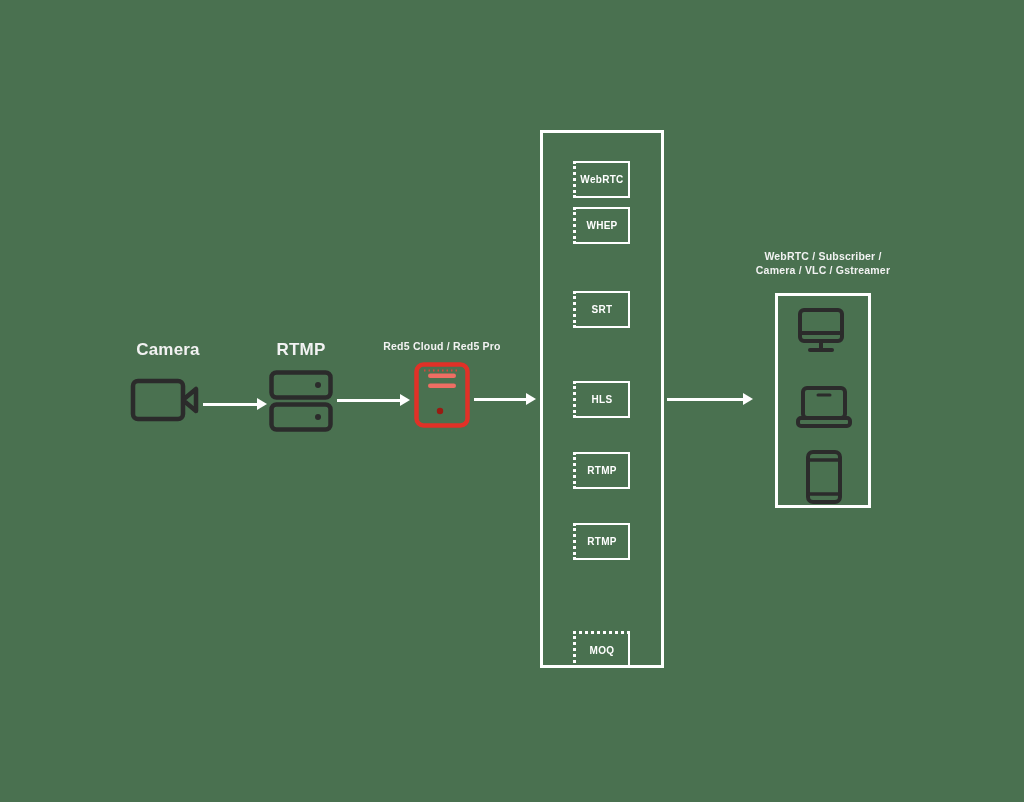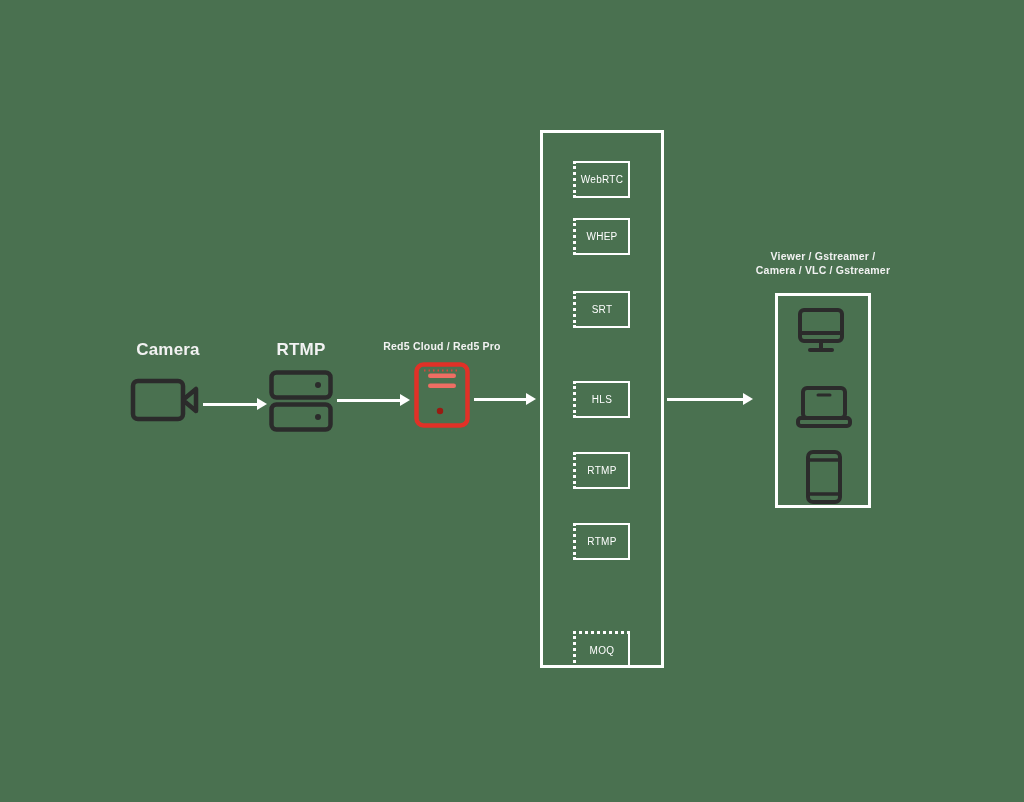--- a/index.html
+++ b/index.html
@@ -20,21 +20,21 @@
   .arrow .head{width:0;height:0;border-left:10px solid #fff;
                border-top:6px solid transparent;border-bottom:6px solid transparent;}
   #arrow-1{left:203px;top:398px;width:64px;}
   #arrow-2{left:337px;top:394px;width:73px;}
   #arrow-3{left:474px;top:393px;width:62px;}
   #arrow-4{left:667px;top:393px;width:86px;}
   .big-box{position:absolute;left:540px;top:130px;width:124px;height:538px;
            border:3px solid #fff;box-sizing:border-box;}
   .proto{position:absolute;left:573px;width:57px;height:37px;box-sizing:border-box;
          border:2.5px solid #fff;border-left:3px dotted #fff;color:#fff;
-         font-weight:400;font-size:10px;letter-spacing:.3px;
+         font-weight:700;font-size:10px;letter-spacing:.3px;
          display:flex;align-items:center;justify-content:center;text-align:center;}
   .proto.dotted-top{border-top:3px dotted #fff;}
   .viewer-box{position:absolute;left:775px;top:293px;width:96px;height:215px;
               border:3px solid #fff;box-sizing:border-box;}
   .viewer-box .icon{position:absolute;}
   #icon-monitor{left:20px;top:12px;}
   #icon-laptop{left:18px;top:90px;}
   #icon-phone{left:28px;top:154px;}
   svg{display:block;}
 </style>
@@ -82,34 +82,34 @@
     </svg>
   </span>
 
   <div class="arrow" id="arrow-3">
     <div class="shaft"></div>
       <div class="head"></div>
   </div>
 
   <div class="big-box"></div>
   <div class="proto" style="top:161px">WebRTC</div>
-  <div class="proto" style="top:218px">WHEP</div>
+  <div class="proto" style="top:207px">WHEP</div>
   <div class="proto" style="top:291px">SRT</div>
   <div class="proto" style="top:381px">HLS</div>
   <div class="proto" style="top:452px">RTMP</div>
   <div class="proto" style="top:523px">RTMP</div>
   <div class="proto dotted-top" style="top:631px">MOQ</div>
 
   <div class="arrow" id="arrow-4">
     <div class="shaft"></div>
       <div class="head"></div>
   </div>
 
   <div class="lbl" id="lbl-viewer">
-    <div>Viewer / Gstreamer /</div>
+    <div>WebRTC / Subscriber /</div>
     <div>Camera / VLC / Gstreamer</div>
   </div>
 
   <div class="viewer-box">
     <span class="icon" id="icon-monitor">
       <svg width="46" height="46" viewBox="0 0 46 46" fill="none" stroke="#2b2b2b" stroke-width="4" stroke-linecap="round">
         <rect x="2" y="2" width="42" height="31" rx="4"></rect>
         <line x1="3" y1="25" x2="43" y2="25"></line>
         <line x1="23" y1="34" x2="23" y2="41"></line>
         <line x1="12" y1="42" x2="34" y2="42"></line>

